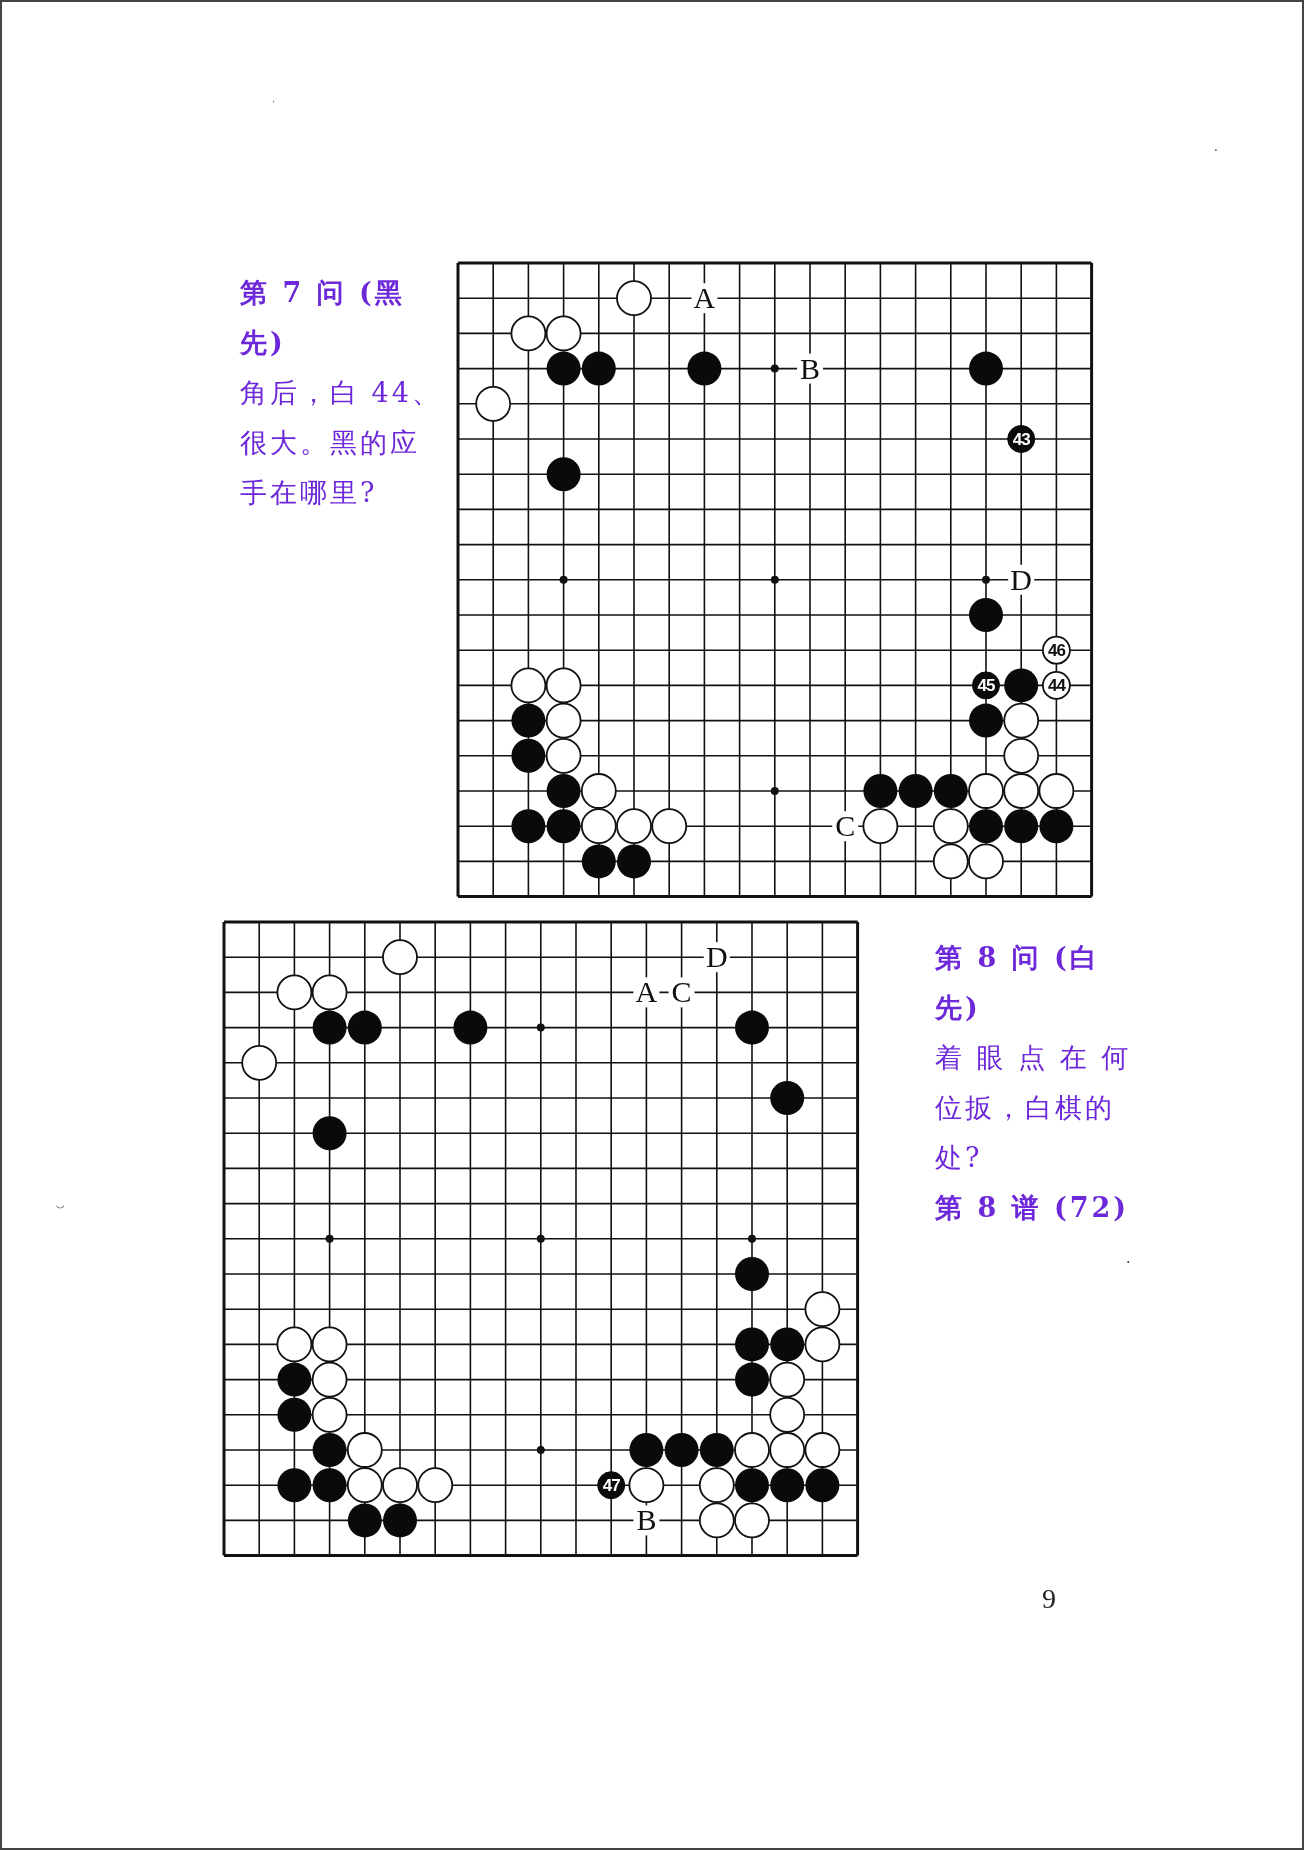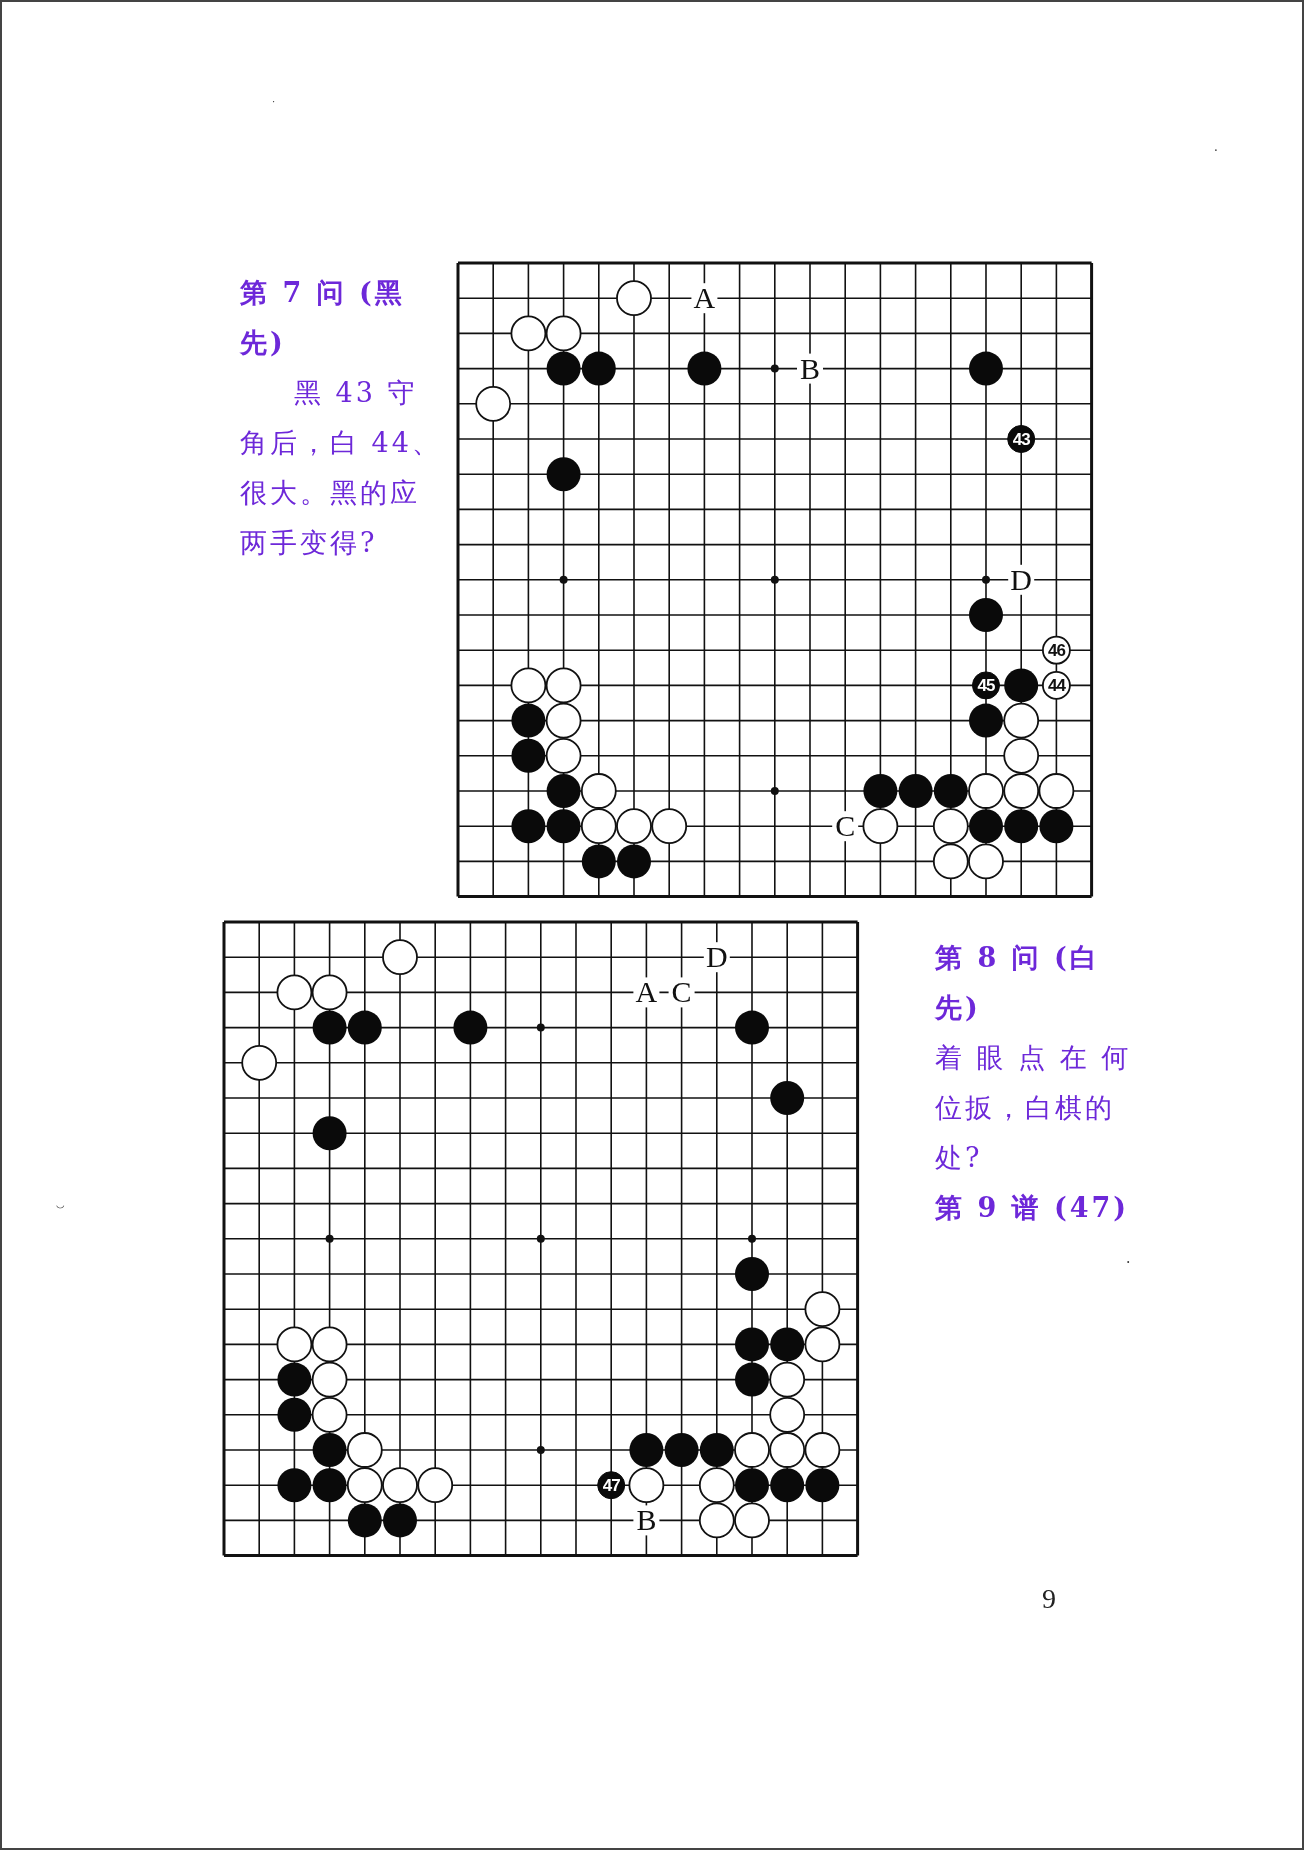--- a/index.html
+++ b/index.html
@@ -22,24 +22,23 @@
   svg text { font-family: "Liberation Serif", "DejaVu Serif", serif; }
 </style>
 </head>
 <body>
 
 <div class="page-border"></div>
 
 <div class="text-block" id="problem7-text">
   <span class="line bold">第 7 问 (黑</span>
   <span class="line bold">先)</span>
-  <span class="line indent">黑 43 守</span>
   <span class="line">角后，白 44、</span>
   <span class="line">很大。黑的应</span>
-  <span class="line">两手变得?</span>
+  <span class="line">手在哪里?</span>
 </div>
 
 <div class="board" id="board7"><svg width="649.6" height="649.6" viewBox="0 0 649.6 649.6">
       <line x1="8" y1="8" x2="8" y2="641.6" stroke="#111" stroke-width="3"></line>
       <line x1="8" y1="8" x2="641.6" y2="8" stroke="#111" stroke-width="3"></line>
       <line x1="43.2" y1="8" x2="43.2" y2="641.6" stroke="#111" stroke-width="1.6"></line>
       <line x1="8" y1="43.2" x2="641.6" y2="43.2" stroke="#111" stroke-width="1.6"></line>
       <line x1="78.4" y1="8" x2="78.4" y2="641.6" stroke="#111" stroke-width="1.6"></line>
       <line x1="8" y1="78.4" x2="641.6" y2="78.4" stroke="#111" stroke-width="1.6"></line>
       <line x1="113.60000000000001" y1="8" x2="113.60000000000001" y2="641.6" stroke="#111" stroke-width="1.6"></line>
@@ -453,21 +452,21 @@
         <circle cx="536" cy="606.4000000000001" r="17" fill="#fff" stroke="#111" stroke-width="1.8"></circle>
       </g>
     </svg></div>
 
 <div class="text-block" id="problem8-text">
   <span class="line bold">第 8 问 (白</span>
   <span class="line bold">先)</span>
   <span class="line">着 眼 点 在 何</span>
   <span class="line">位扳，白棋的</span>
   <span class="line">处?</span>
-  <span class="line bold">第 9 谱 (47)</span>
+  <span class="line bold">第 8 谱 (72)</span>
 </div>
 
 <div class="page-number">9</div>
 
 <div class="artifact" style="left:272px;top:96px;font-size:10px;">·</div>
 <div class="artifact" style="left:1214px;top:144px;font-size:12px;">·</div>
 <div class="artifact" style="left:56px;top:1190px;font-size:14px;">‿</div>
 <div class="artifact" style="left:1126px;top:1254px;font-size:14px;">·</div>
 
 </body></html>

